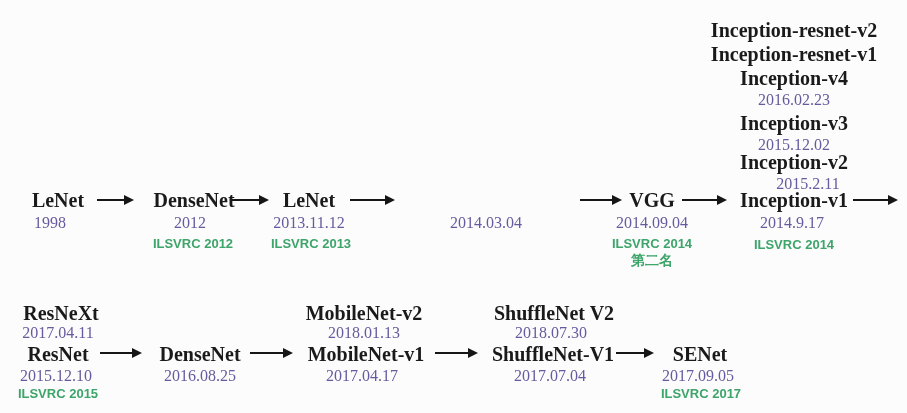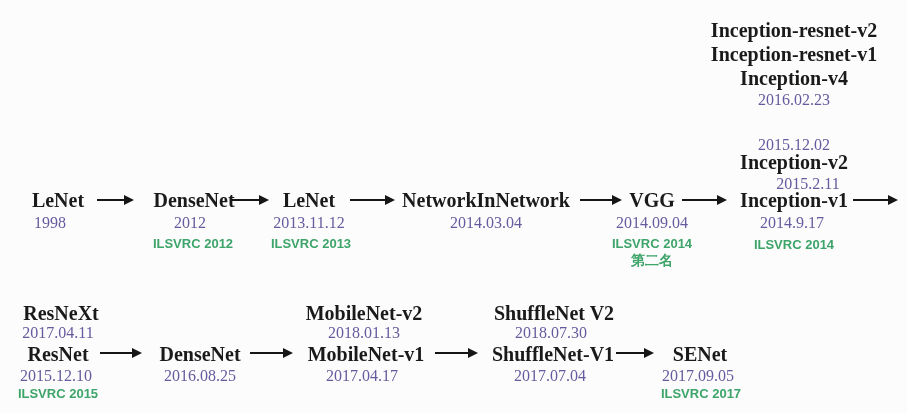--- a/index.html
+++ b/index.html
@@ -55,21 +55,20 @@
   <div class="a" style="left:193px;top:236px">ILSVRC 2012</div>
 
   <div class="arrow" style="left:232px;top:199px;width:28px"></div>
 
   <div class="n" style="left:309px;top:189px">LeNet</div>
   <div class="d" style="left:309px;top:214px">2013.11.12</div>
   <div class="a" style="left:311px;top:236px">ILSVRC 2013</div>
 
   <div class="arrow" style="left:350px;top:199px;width:36px"></div>
 
-  <div class="n" style="left:486px;top:189px">NetworkInNetwork</div>
   <div class="d" style="left:486px;top:214px">2014.03.04</div>
 
   <div class="arrow" style="left:580px;top:199px;width:33px"></div>
 
   <div class="n" style="left:652px;top:189px">VGG</div>
   <div class="d" style="left:652px;top:214px">2014.09.04</div>
   <div class="a" style="left:652px;top:236px">ILSVRC 2014</div>
   <div class="note" style="left:652px;top:252px">第二名</div>
 
   <div class="arrow" style="left:682px;top:199px;width:36px"></div>
@@ -77,20 +76,21 @@
   <div class="n" style="left:794px;top:189px">Inception-v1</div>
   <div class="d" style="left:792px;top:214px">2014.9.17</div>
   <div class="a" style="left:794px;top:237px">ILSVRC 2014</div>
 
   <div class="arrow" style="left:853px;top:199px;width:36px"></div>
 
   <div class="n" style="left:794px;top:19px">Inception-resnet-v2</div>
   <div class="n" style="left:794px;top:43px">Inception-resnet-v1</div>
   <div class="n" style="left:794px;top:67px">Inception-v4</div>
   <div class="d" style="left:794px;top:91px">2016.02.23</div>
+  <div class="n" style="left:794px;top:112px">Inception-v3</div>
   <div class="d" style="left:794px;top:136px">2015.12.02</div>
   <div class="n" style="left:794px;top:151px">Inception-v2</div>
   <div class="d" style="left:808px;top:175px">2015.2.11</div>
 
   <div class="n" style="left:61px;top:302px">ResNeXt</div>
   <div class="d" style="left:58px;top:324px">2017.04.11</div>
 
   <div class="n" style="left:58px;top:343px">ResNet</div>
   <div class="d" style="left:56px;top:367px">2015.12.10</div>
   <div class="a" style="left:58px;top:386px">ILSVRC 2015</div>

